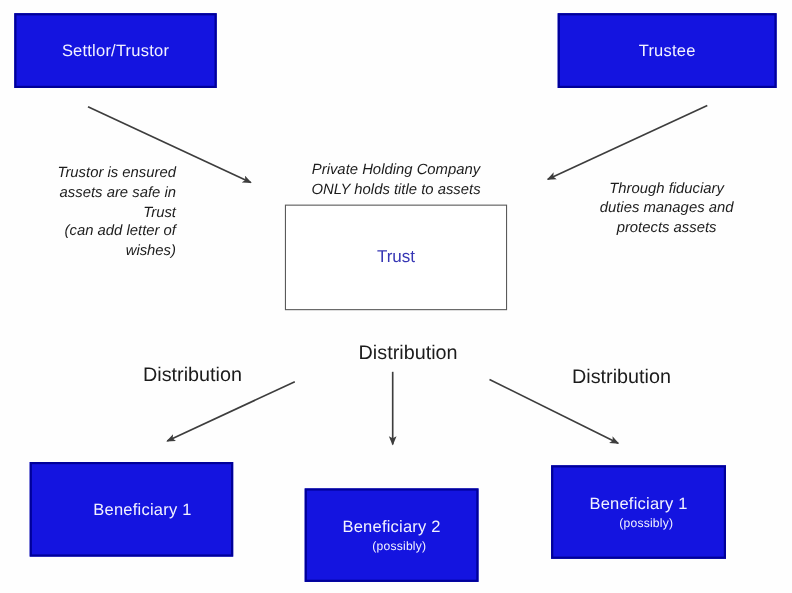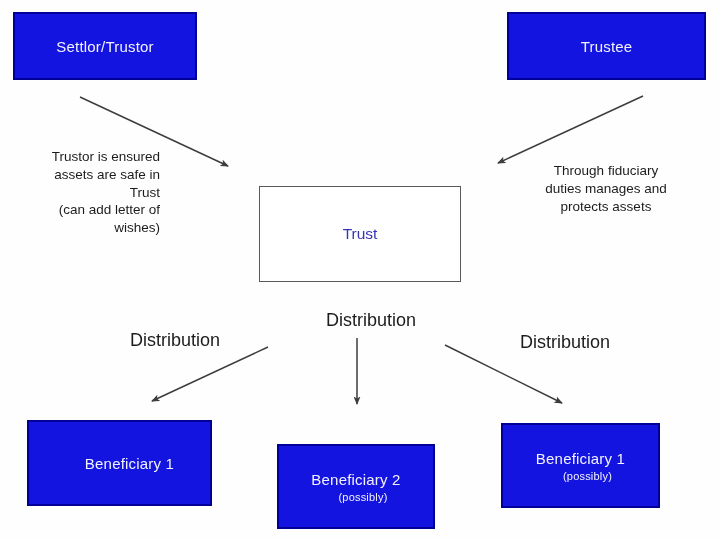--- a/index.html
+++ b/index.html
@@ -68,20 +68,21 @@
     justify-content: center;
     color: var(--trust-text);
     font-size: 15.5px;
   }
   .note {
     position: absolute;
     color: var(--note-text);
     font-size: 13.5px;
     line-height: 17.8px;
     white-space: pre-line;
+    font-style: italic;
   }
   .note-left   { left: 22px;  top: 148px; width: 138px; text-align: right; }
   .note-center { left: 248px; top: 145px; width: 224px; text-align: center; }
   .note-right  { left: 526px; top: 162px; width: 160px; text-align: center; }
   .dist-label {
     position: absolute;
     color: var(--note-text);
     font-size: 18px;
     width: 120px;
     text-align: right;
@@ -115,20 +116,22 @@
   <div class="node node-settlor">
     <span>Settlor/Trustor</span>
   </div>
 
   <div class="note note-left">Trustor is ensured
 assets are safe in
 Trust
 (can add letter of
 wishes)</div>
 
+  <div class="note note-center">Private Holding Company
+ONLY holds title to assets</div>
 
   <div class="note note-right">Through fiduciary
 duties manages and
 protects assets</div>
 
   <div class="trust-box">
     <span>Trust</span>
   </div>
 
   <div class="dist-label dist-left">Distribution</div>

